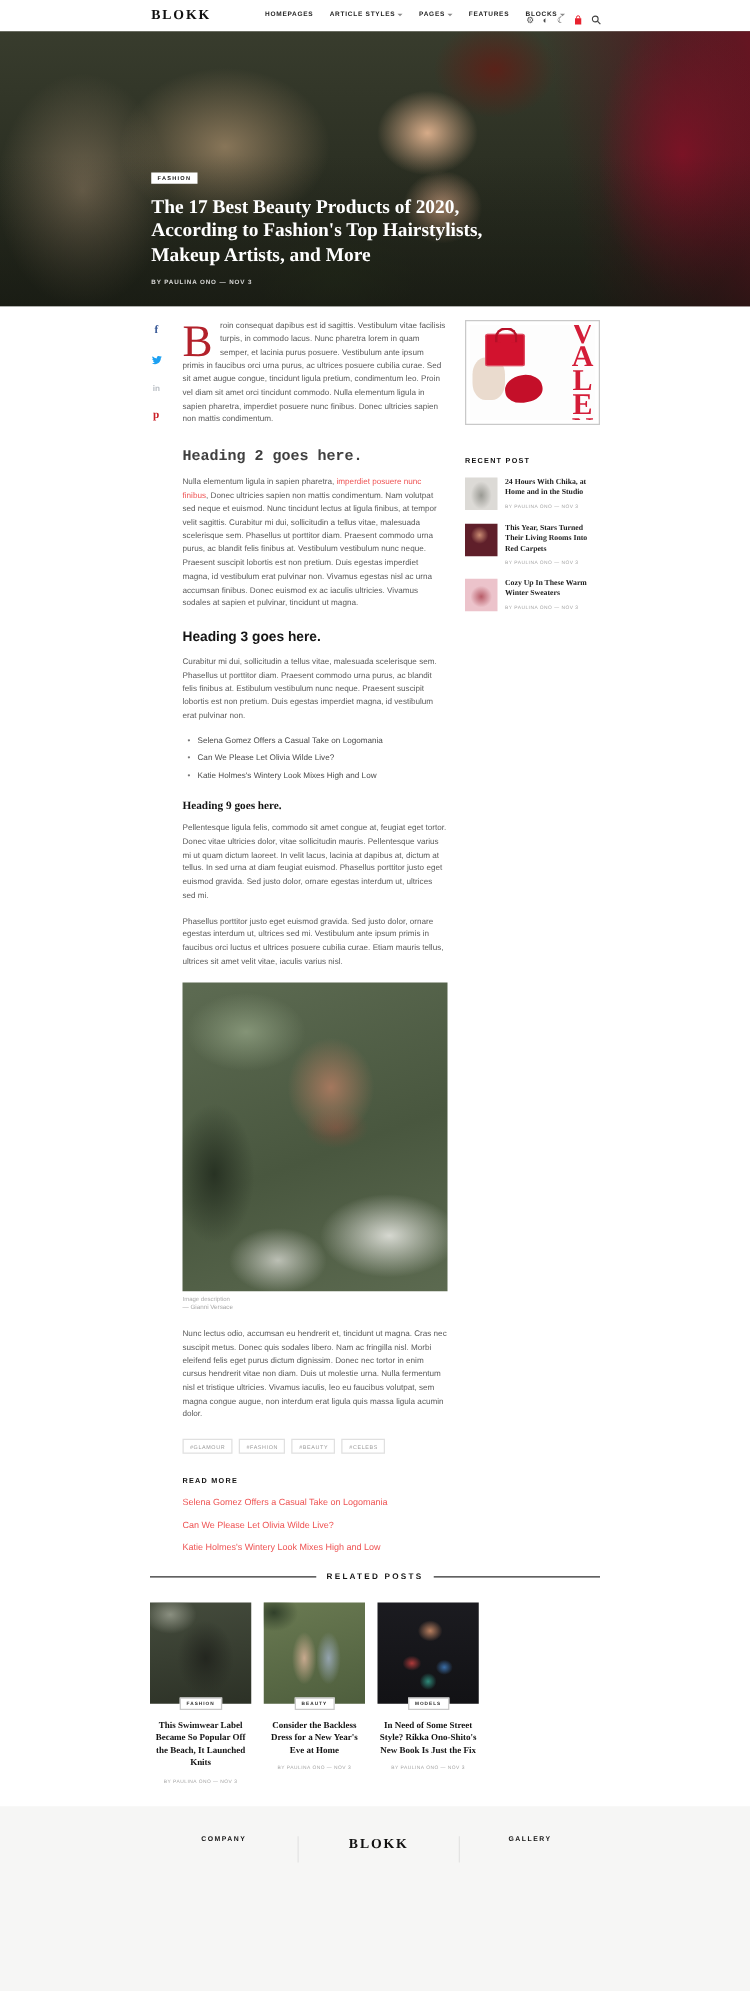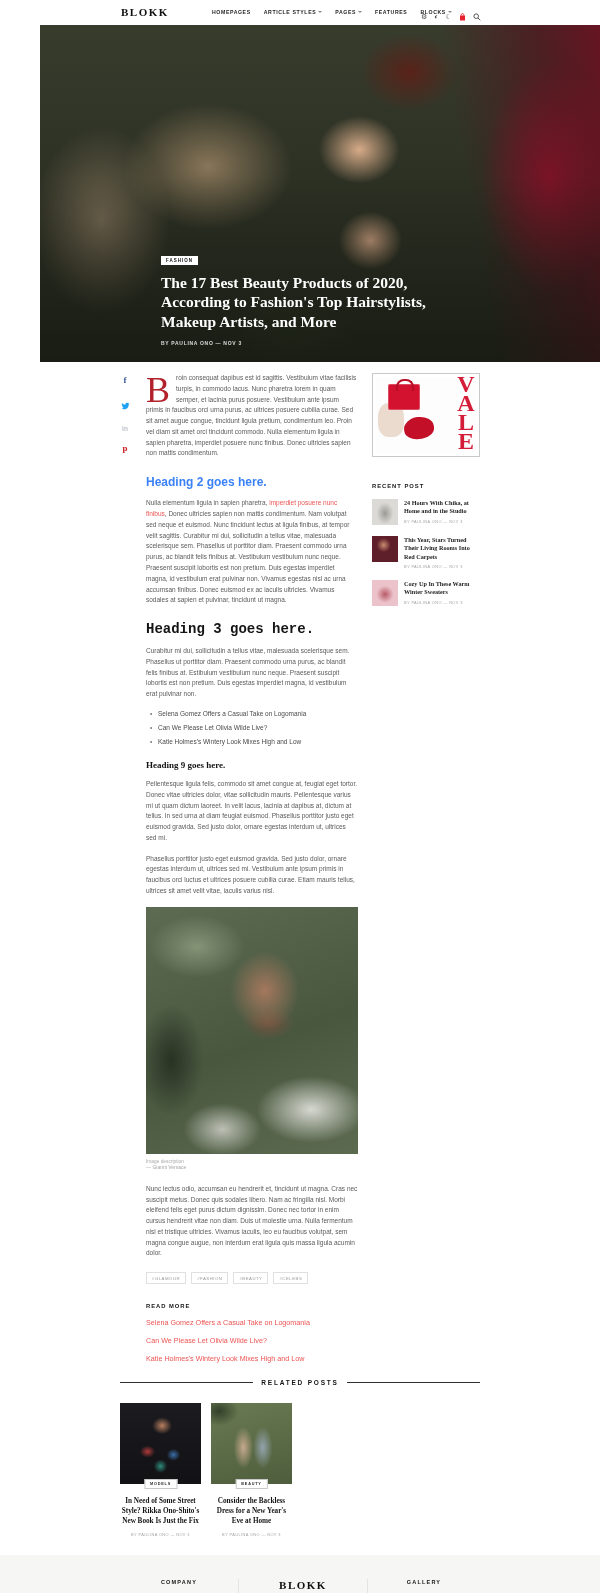--- a/index.html
+++ b/index.html
@@ -14,33 +14,32 @@
   .logo { position: absolute; left: 121px; top: 6px; font-family: "Liberation Serif", serif;
           font-weight: 700; font-size: 11px; letter-spacing: 1.5px; color: #111; }
   .nav { position: absolute; left: 212px; top: 9px; display: flex; gap: 13px; align-items: center; }
   .nav-item { font-size: 5.2px; font-weight: 700; letter-spacing: .6px; color: #1d1d1d;
               display: flex; align-items: center; gap: 2px; cursor: pointer; white-space: nowrap; }
   .caret { width: 0; height: 0; border-left: 2px solid transparent; border-right: 2px solid transparent;
            border-top: 2.5px solid #8a8a8a; display: inline-block; }
   .header-icons { position: absolute; left: 421px; top: 7px; display: flex; gap: 7px; align-items: center; }
   .hicon { font-size: 7px; color: #4a4a4a; line-height: 1; }
   
-  .hero { height: 337px; position: relative; overflow: hidden;
+  .hero { height: 220px; position: relative; overflow: hidden;
     background:
       linear-gradient(0deg, rgba(18,20,14,.55), rgba(18,20,14,0) 55%),
       radial-gradient(70px 55px at 66% 14%, rgba(96,30,22,.85), rgba(96,30,22,0) 70%),
       radial-gradient(95px 160px at 91% 45%, rgba(128,18,38,.9), rgba(128,18,38,0) 72%),
       linear-gradient(260deg, rgba(110,14,32,.85) 0%, rgba(90,12,28,.6) 10%, rgba(90,12,28,0) 26%),
       radial-gradient(62px 52px at 57% 37%, rgba(224,178,142,.95), rgba(224,178,142,0) 65%),
       radial-gradient(48px 44px at 59% 64%, rgba(205,160,128,.9), rgba(205,160,128,0) 66%),
       radial-gradient(120px 90px at 30% 42%, rgba(166,140,106,.75), rgba(166,140,106,0) 70%),
       radial-gradient(95px 130px at 11% 58%, rgba(148,128,102,.65), rgba(148,128,102,0) 72%),
       radial-gradient(90px 60px at 45% 90%, rgba(40,48,30,.9), rgba(40,48,30,0) 70%),
       linear-gradient(180deg, #383c2d 0%, #2d3124 45%, #23271c 100%);
-    margin-left: 40px;
   }
   .hero-content { position: absolute; left: 121px; bottom: 16px; width: 265px; }
   .hero-badge { display: inline-block; background: #fff; color: #111; font-size: 4.5px;
                 font-weight: 700; letter-spacing: 1px; padding: 2px 5px; }
   .hero-title { font-family: "Liberation Serif", serif; font-weight: 700; font-size: 15.5px;
                 line-height: 1.28; color: #fff; margin: 7px 0 8px; }
   .hero-byline { font-size: 5px; letter-spacing: .7px; color: rgba(255,255,255,.82); font-weight: 700; }
   
   .page { width: 360px; margin: 0 auto; }
   .article-row { display: flex; padding-top: 11px; }
@@ -49,22 +48,22 @@
   .share-f { font-family: "Liberation Serif", serif; font-weight: 700; font-size: 9px; color: #3a5a98; }
   .share-in { font-weight: 700; font-size: 6.5px; color: #b9bec4; }
   .share-p { font-family: "Liberation Serif", serif; font-weight: 700; font-size: 9px; color: #cb2027; }
   .main-col { width: 212px; }
   .sidebar { width: 108px; margin-left: 14px; }
   
   .txt { font-size: 6.5px; line-height: 1.66; color: #5a5a5a; margin-bottom: 10px; }
   .drop-cap { float: left; font-family: "Liberation Serif", serif; font-weight: 400;
               font-size: 36px; line-height: .78; color: #b3212b; margin: 3px 6px 0 0; }
   .link-red { color: #ee5353; }
-  h2.art { font-family: Liberation Sans, sans-serif; font-size: 12px; color: #3b82f6; margin: 16px 0 9px; }
-  h3.art { font-family: Liberation Mono, monospace; font-size: 14px; color: #141414; margin: 15px 0 9px; }
+  h2.art { font-family: Liberation Mono, monospace; font-size: 12px; color: #404040; margin: 16px 0 9px; }
+  h3.art { font-family: Liberation Sans, sans-serif; font-size: 11px; color: #141414; margin: 15px 0 9px; }
   h4.art { font-family: "Liberation Serif", serif; font-size: 9px; color: #141414; margin: 15px 0 9px; }
   ul.art-list { list-style: none; margin: 4px 0 6px 4px; }
   ul.art-list li { font-size: 6.5px; color: #4a4a4a; margin-bottom: 7px; padding-left: 8px; position: relative; }
   ul.art-list li::before { content: "•"; position: absolute; left: 0; top: 0; color: #7a7a7a; }
   .article-image { width: 212px; height: 247px; margin-top: 4px;
     background:
       radial-gradient(46px 80px at 12% 62%, rgba(36,46,32,.9), rgba(36,46,32,0) 70%),
       radial-gradient(70px 46px at 24% 16%, rgba(140,156,126,.85), rgba(140,156,126,0) 68%),
       radial-gradient(56px 64px at 56% 34%, rgba(169,121,95,.95), rgba(169,121,95,0) 62%),
       radial-gradient(40px 26px at 58% 47%, rgba(120,80,62,.8), rgba(120,80,62,0) 65%),
@@ -279,31 +278,38 @@
   </div>
 
   <div class="related">
     <div class="related-head">
       <div class="rule"></div>
       <div class="related-title">RELATED POSTS</div>
       <div class="rule"></div>
     </div>
     <div class="cards">
       <div class="card">
-        <div class="card-img cimg-1">
-          <span class="card-badge">MODELS</span>
-        </div>
-        <div class="card-title">In Need of Some Street Style? Rikka Ono-Shito's New Book Is Just the Fix</div>
+        <div class="card-img cimg-0">
+          <span class="card-badge">FASHION</span>
+        </div>
+        <div class="card-title">This Swimwear Label Became So Popular Off the Beach, It Launched Knits</div>
         <div class="card-byline">BY PAULINA ONO — NOV 3</div>
       </div>
       <div class="card">
         <div class="card-img cimg-2">
           <span class="card-badge">BEAUTY</span>
         </div>
         <div class="card-title">Consider the Backless Dress for a New Year's Eve at Home</div>
+        <div class="card-byline">BY PAULINA ONO — NOV 3</div>
+      </div>
+      <div class="card">
+        <div class="card-img cimg-1">
+          <span class="card-badge">MODELS</span>
+        </div>
+        <div class="card-title">In Need of Some Street Style? Rikka Ono-Shito's New Book Is Just the Fix</div>
         <div class="card-byline">BY PAULINA ONO — NOV 3</div>
       </div>
     </div>
   </div>
 </div>
 
 <div class="footer">
   <div class="footer-cols">
     <div class="fcol fcol-company">
       <div class="fcol-heading">COMPANY</div>

